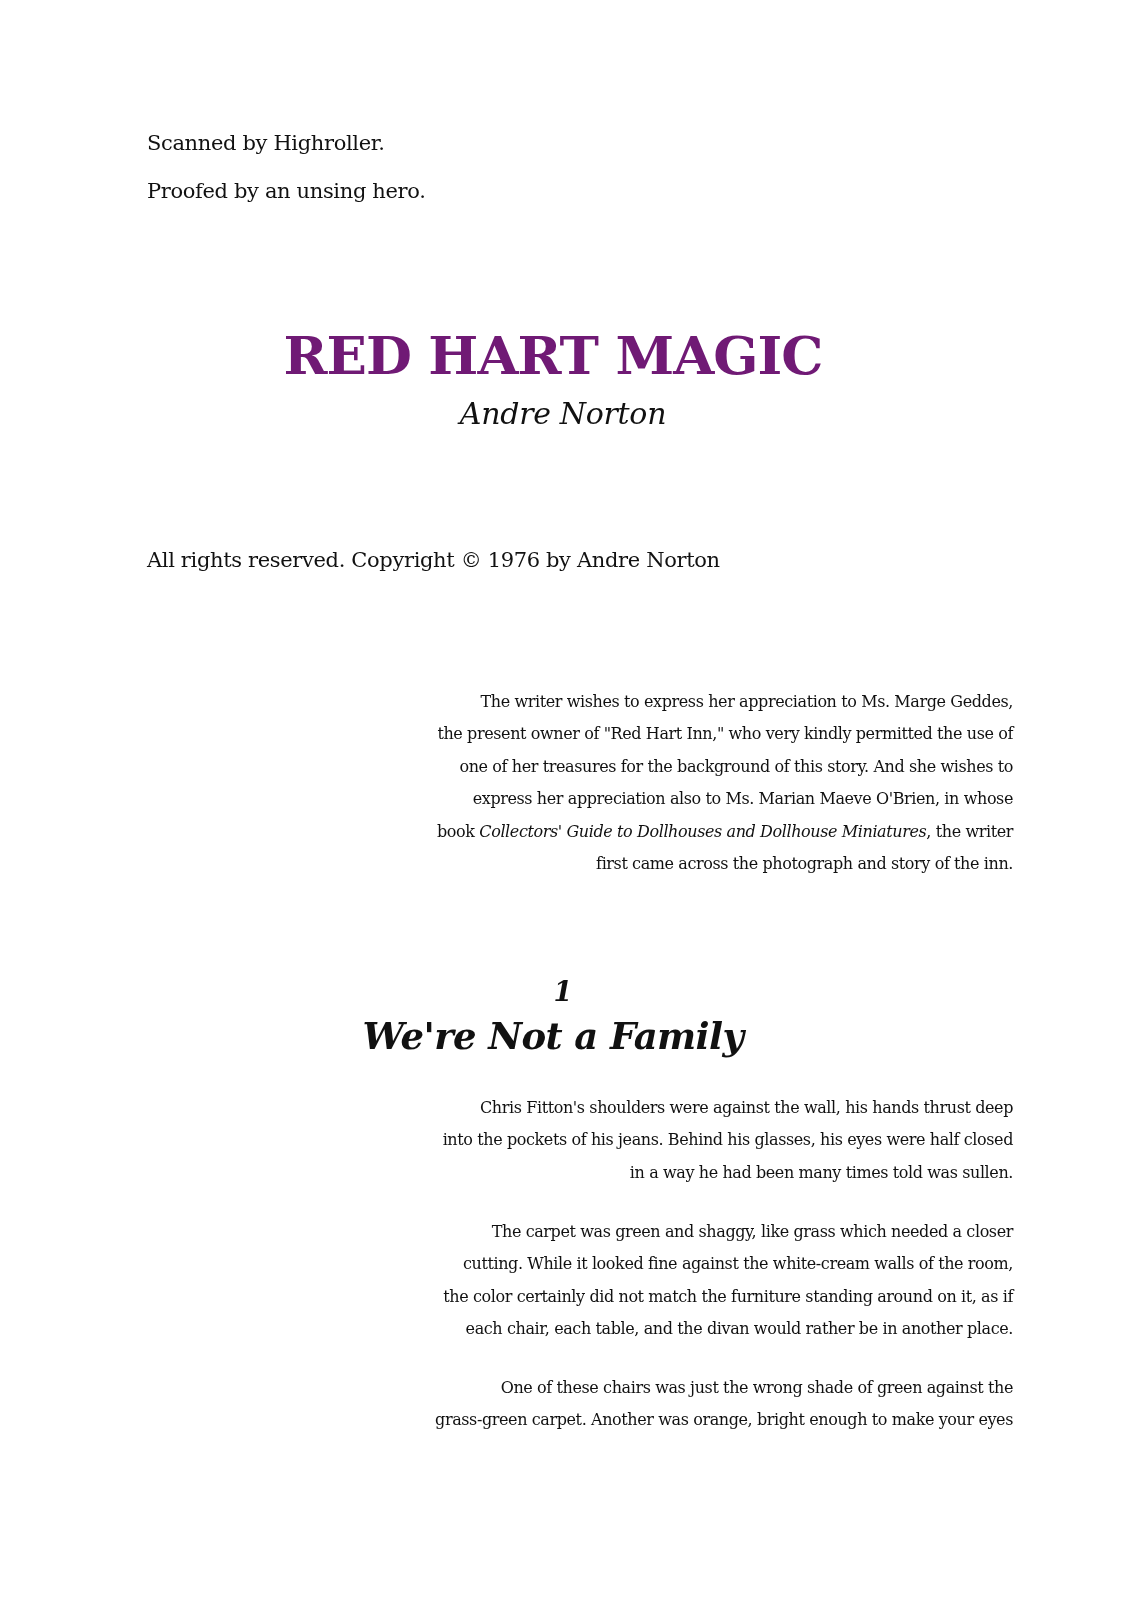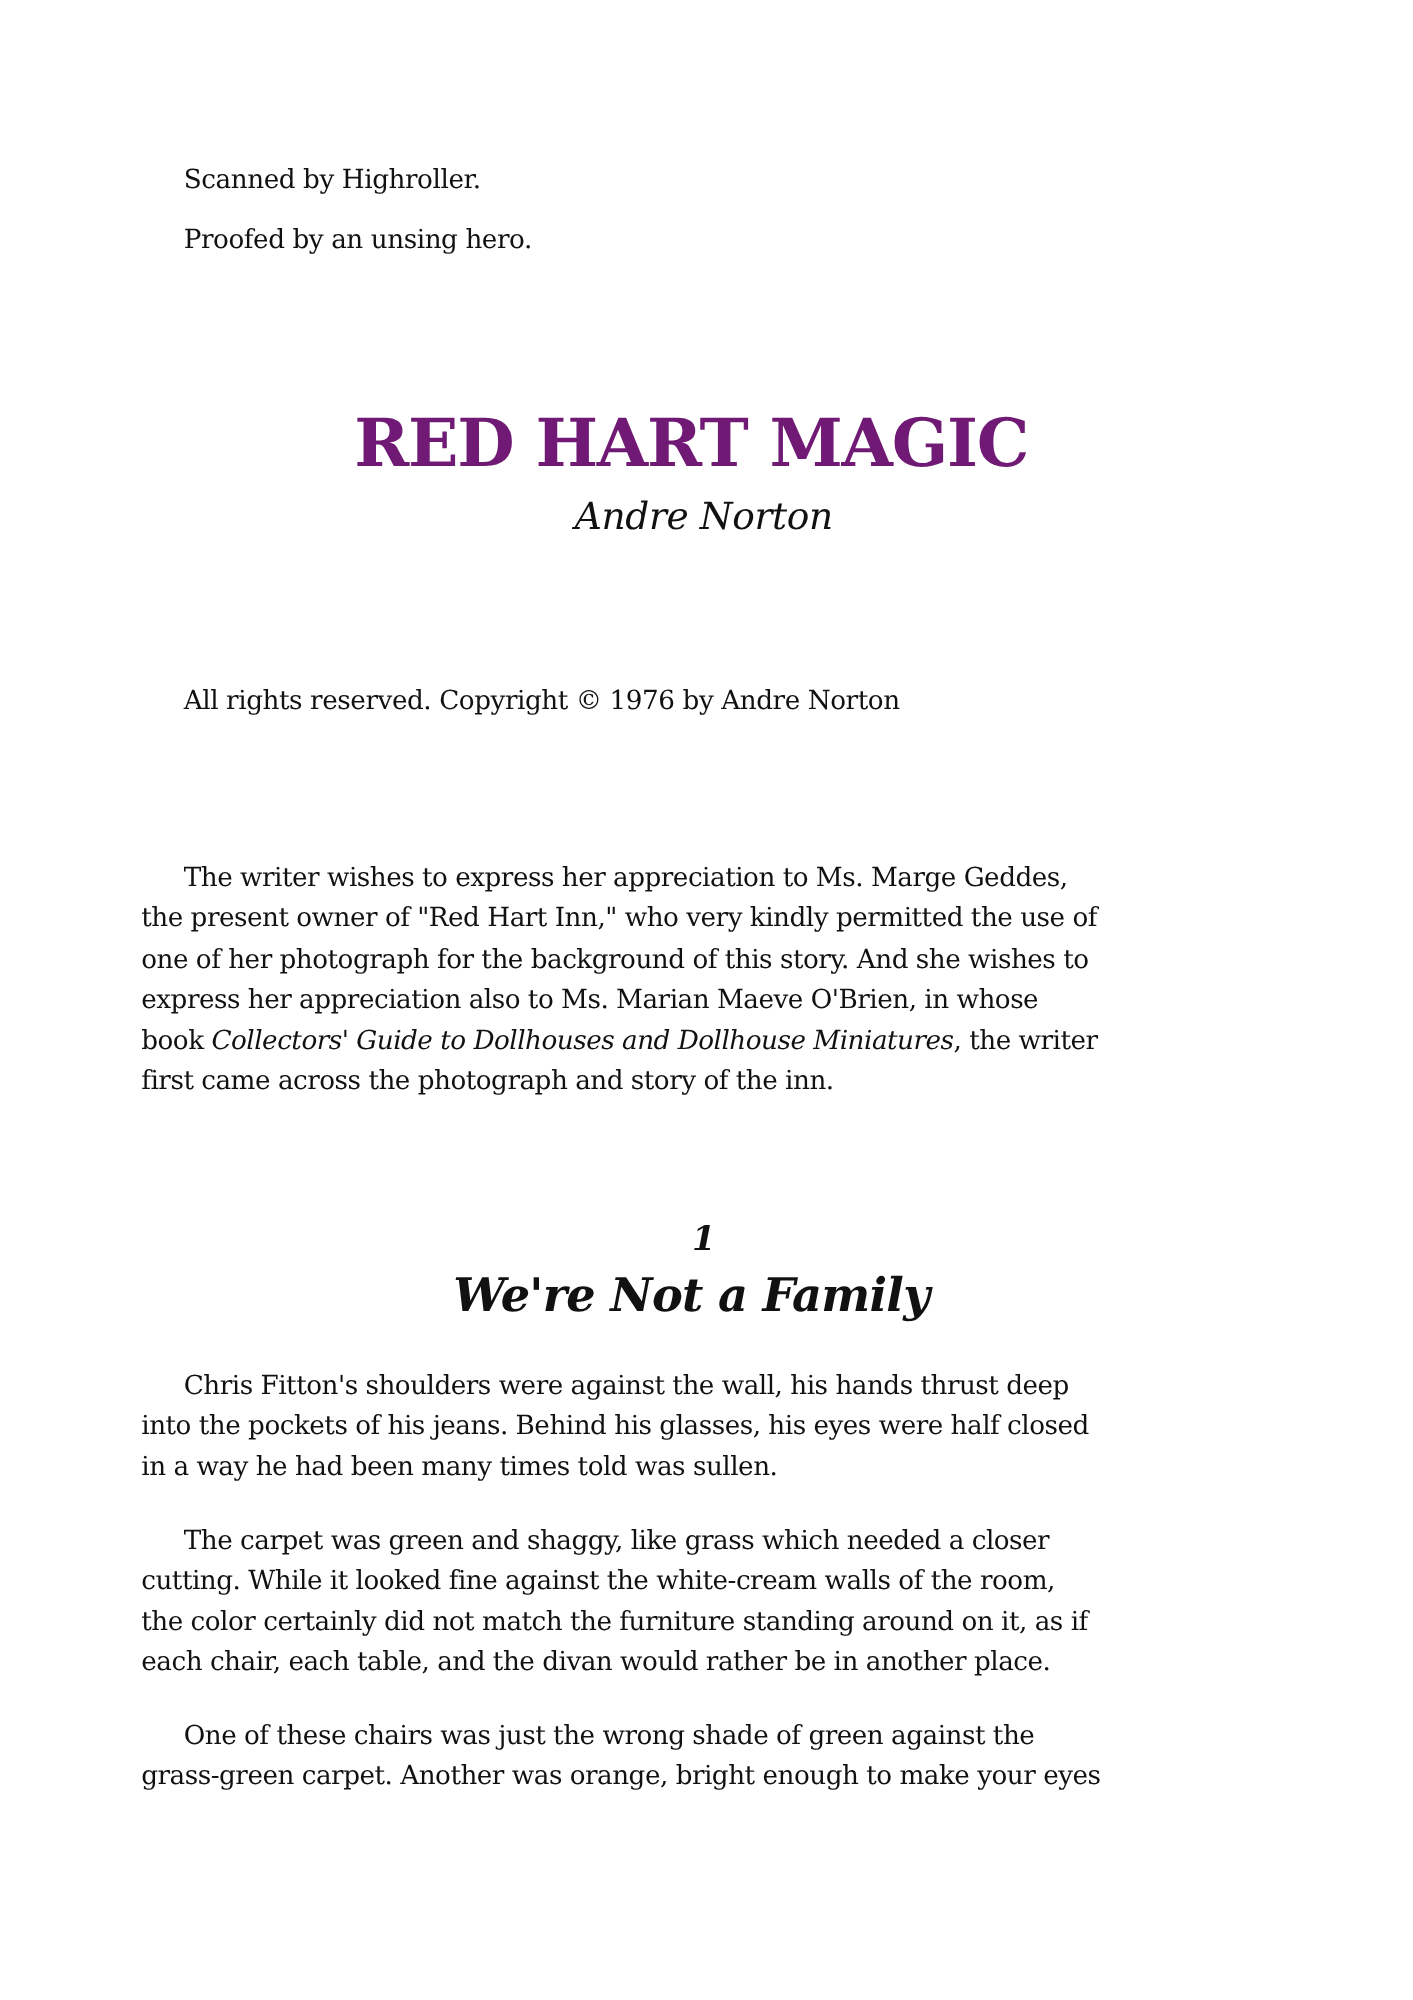--- a/index.html
+++ b/index.html
@@ -56,24 +56,25 @@
       top: 399px;
       letter-spacing: -0.3px;
     }
     .para {
       position: absolute;
       left: 113px;
       width: 900px;
     }
     .para .ln {
       display: block;
-      font-size: 21px;
+      font-size: 16px;
       line-height: 32.4px;
       white-space: nowrap;
       letter-spacing: -0.4px;
+      text-align: right;
     }
     .para .ln.first {
       text-indent: 34px;
     }
     .chapter-num {
       position: absolute;
       left: 0;
       width: 1126px;
       text-align: center;
       font-weight: bold;
@@ -107,21 +108,21 @@
   <div class="line credit" style="top:175px;">Proofed by an unsing hero.</div>
 
   <div class="title">RED HART MAGIC</div>
   <div class="author">Andre Norton</div>
 
   <div class="line credit" style="top:544px;">All rights reserved. Copyright © 1976 by Andre Norton</div>
 
   <div class="para" style="top:686px;">
     <span class="ln first">The writer wishes to express her appreciation to Ms. Marge Geddes,</span>
     <span class="ln">the present owner of "Red Hart Inn," who very kindly permitted the use of</span>
-    <span class="ln">one of her photograph for the background of this story. And she wishes to</span>
+    <span class="ln">one of her treasures for the background of this story. And she wishes to</span>
     <span class="ln">express her appreciation also to Ms. Marian Maeve O'Brien, in whose</span>
     <span class="ln"><span>book </span><em class="book">Collectors' Guide to Dollhouses and Dollhouse Miniatures</em><span>, the writer</span></span>
     <span class="ln">first came across the photograph and story of the inn.</span>
   </div>
 
   <div class="chapter-num">1</div>
   <div class="chapter-title">We're Not a Family</div>
 
   <div class="para" style="top:1092px;">
     <span class="ln first">Chris Fitton's shoulders were against the wall, his hands thrust deep</span>

